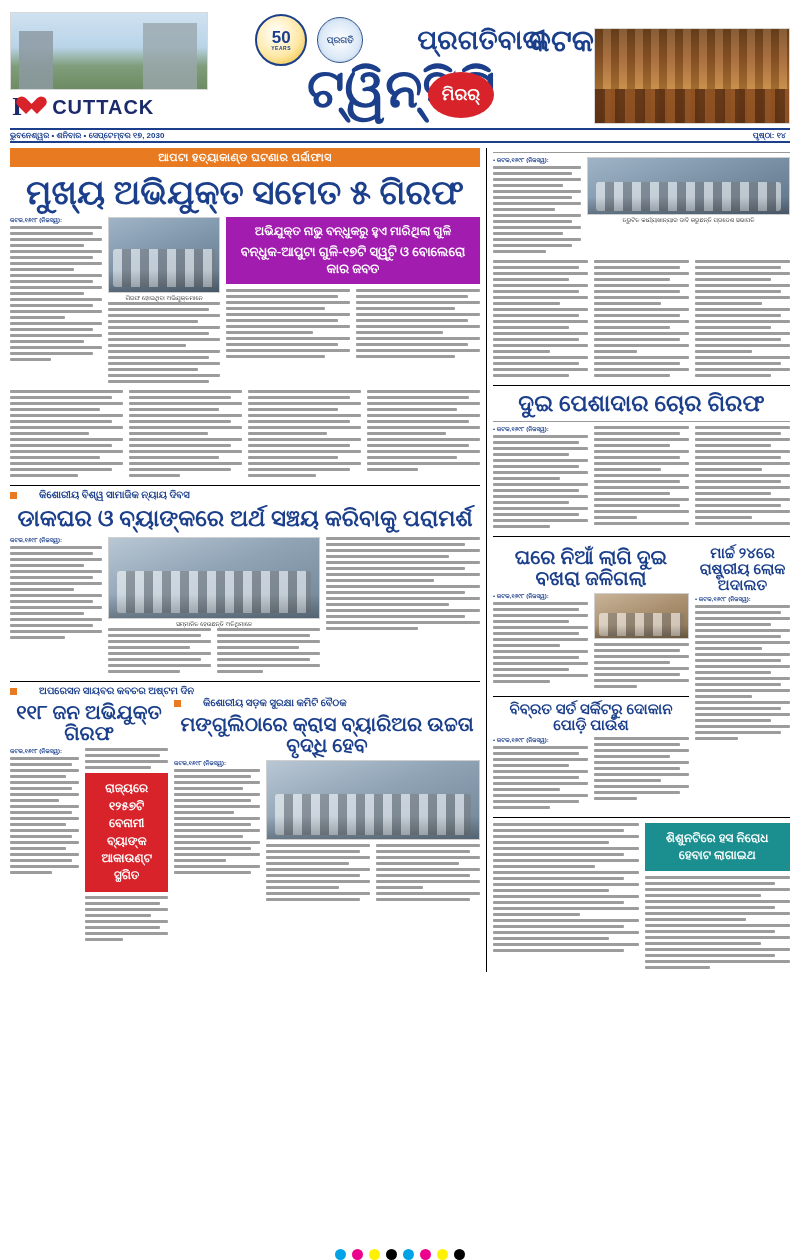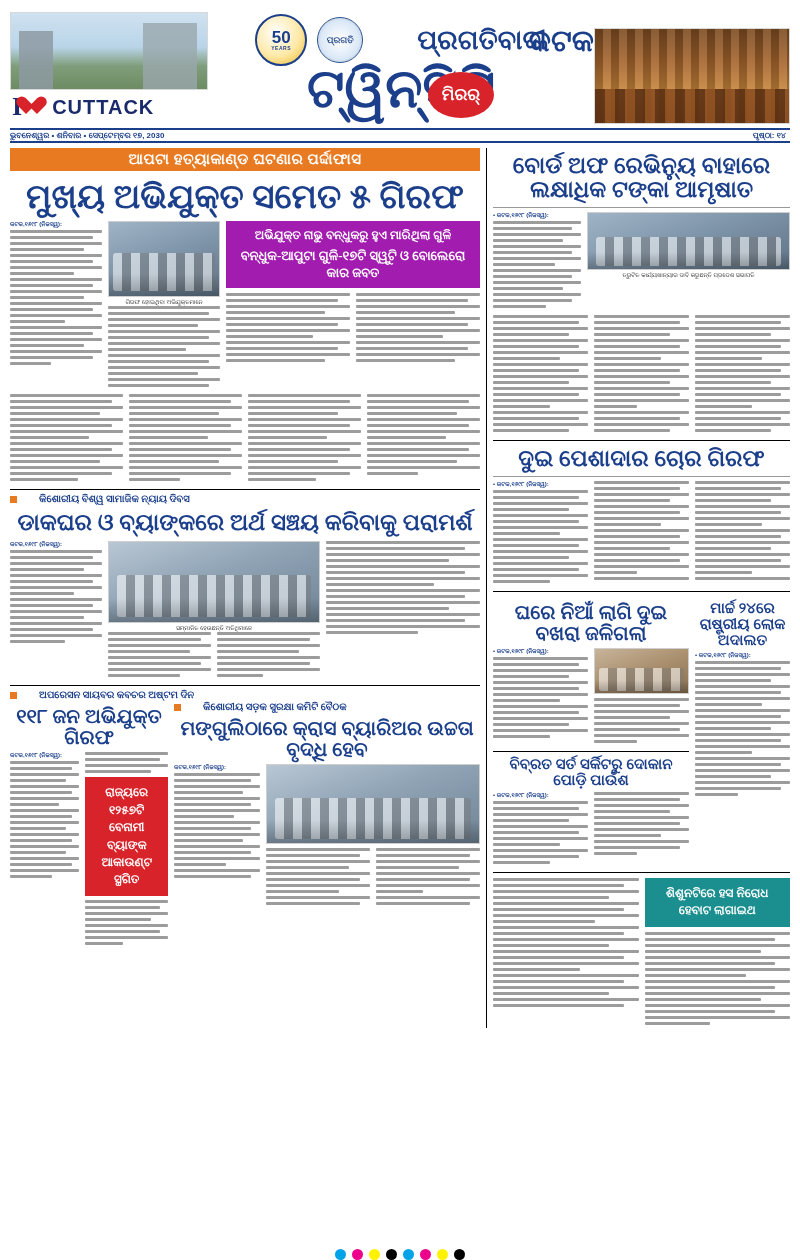--- a/index.html
+++ b/index.html
@@ -150,21 +150,21 @@
   }
   .datebar .dmid { margin-right:auto; }
 
   
   .content { margin-top: 5px; display:flex; gap:6px; }
   .col-left { width: 470px; }
   .col-right { width: 304px; border-left:1px solid #000; padding-left:6px; }
 
   .kicker {
     background:#e87b22; color:#fff; text-align:center;
-    font-family:"Liberation Serif",serif; font-size:15px; font-weight:bold;
+    font-family:"Liberation Serif",serif; font-size:11px; font-weight:bold;
     padding:3px 0; letter-spacing:.5px;
   }
   .headline {
     font-family:"Liberation Serif",serif;
     font-weight:bold; color:#1b3f8b; text-align:center;
     line-height:1.05;
   }
   .h-xl { font-size: 34px; margin: 8px 0 6px; }
   .h-lg { font-size: 23px; margin: 6px 0 5px; }
   .h-md { font-size: 20px; margin: 5px 0 4px; }
@@ -630,21 +630,20 @@
                 </div>
               </div>
             </div>
           </div>
         </div>
       </div>
     </div>
 
     <div class="col-right">
 
-      <div class="headline h-lg">ବୋର୍ଡ ଅଫ ରେଭିନ୍ୟୁ ବାହାରେ ଲକ୍ଷାଧିକ ଟଙ୍କା ଆମୃଷାତ</div>
       <div class="hr-thin"></div>
 
       <div class="cols">
         <div class="tcol" style="flex:0 0 88px">
           <div class="byline">• କଟକ,୧୬୯୮ (ନିଜସ୍ୱ):</div>
           <div class="line s100"></div>
             <div class="line s90"></div>
             <div class="line s100"></div>
           <div class="line s80"></div>
             <div class="line s100"></div>

